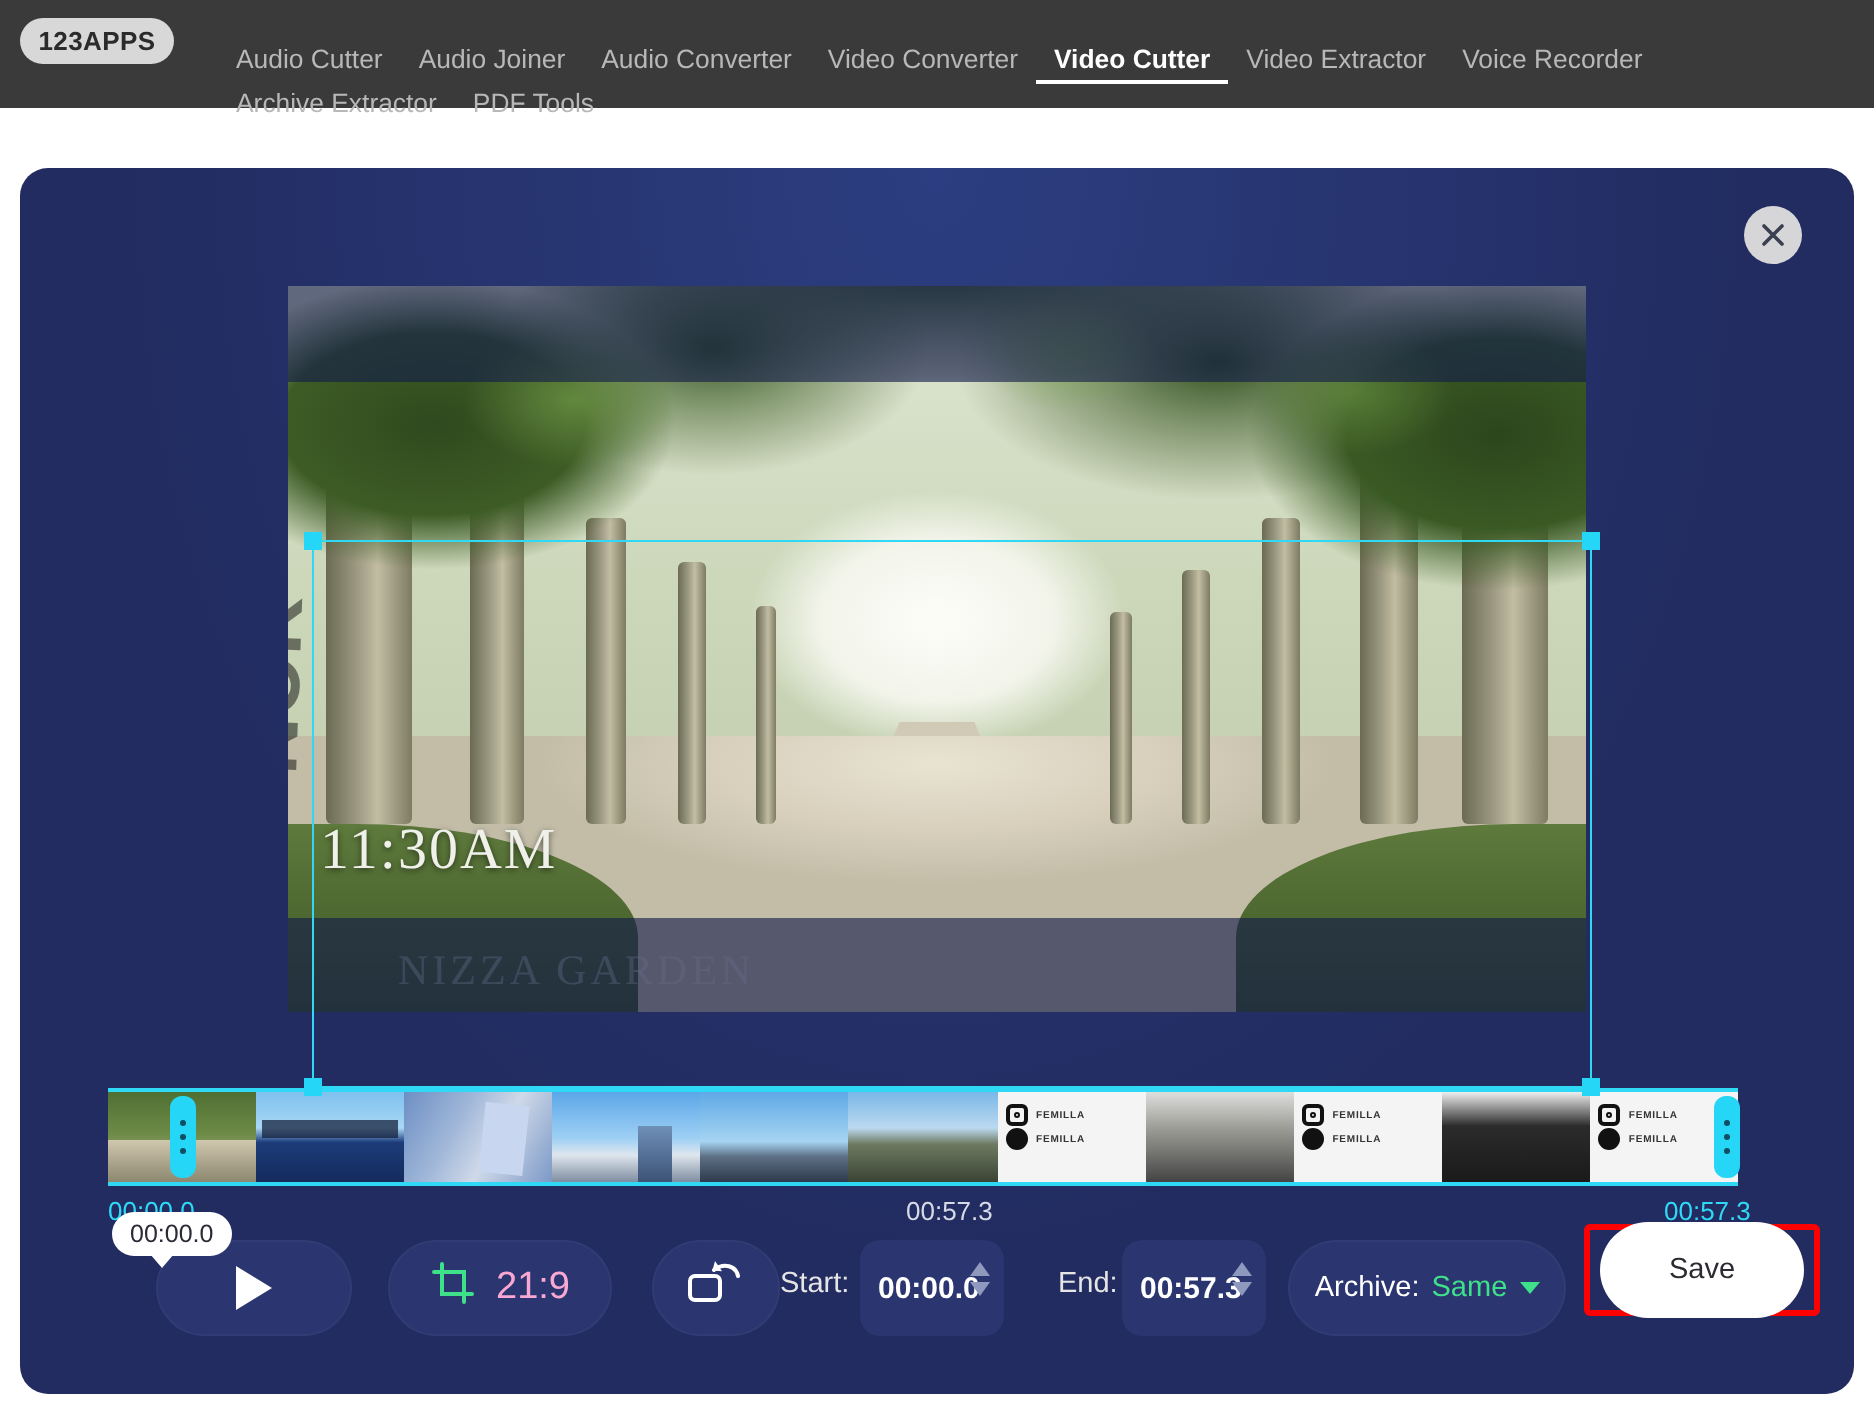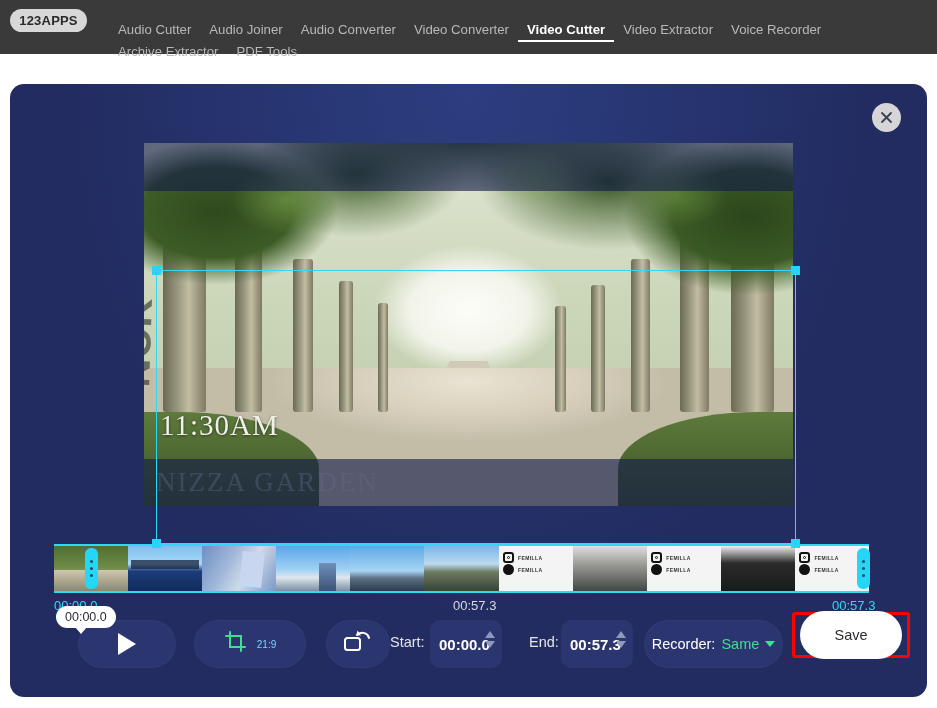--- a/index.html
+++ b/index.html
@@ -150,22 +150,23 @@
   #veil-bottom { bottom:0; height:47px; }
 
   #ts-overlay {
     position:absolute; left:16px; bottom:64px;
     color:#f0f0ea; font-size:29px; letter-spacing:1px;
     font-family:"Liberation Serif", serif;
     text-shadow:0 1px 3px rgba(0,0,0,.55);
   }
   #title-overlay {
     position:absolute; left:12px; bottom:8px;
-    color: rgba(225,228,235,.40); font-size:27px; letter-spacing:2px;
+    color: rgba(225,228,235,.40); font-size:21px; letter-spacing:2px;
     font-family:"Liberation Serif", serif;
+    padding-left:43px;
   }
   #graffiti {
     position:absolute; left:14px; bottom:118px;
     color: rgba(25,25,25,.55); font-size:40px; font-weight:bold;
     transform: rotate(-88deg); transform-origin: left bottom;
     font-family:"Liberation Sans", sans-serif;
   }
 
   
   #crop-rect {
@@ -291,21 +292,21 @@
     border-radius:24px;
     display:flex; align-items:center; justify-content:center;
     color:#ffffff;
     cursor:pointer;
     box-shadow: inset 0 0 0 1px rgba(255,255,255,.03);
   }
   #play-btn  { left:68px; width:98px; }
   #crop-btn  { left:184px; width:112px; gap:9px; }
   #rotate-btn{ left:316px; width:64px; }
   #quality-btn { left:634px; width:139px; gap:6px; font-size:14.5px; }
-  #crop-ratio { color:#7dd3fc; font-size:10px; }
+  #crop-ratio { color:#f9a8d4; font-size:19px; }
   #quality-label { color:#ffffff; }
   #quality-value { color:#3fe08a; }
   .caret {
     width:0;height:0;border-left:5px solid transparent;border-right:5px solid transparent;
     border-top:6px solid #3fe08a;
   }
   .field-label {
     position:absolute; top:14px; color:#e5e5e5; font-size:14.5px;
   }
   #start-label { left:380px; }
@@ -516,21 +517,21 @@
     <div class="field-label" id="end-label">End:</div>
     <div class="time-field" id="end-field">
       <span>00:57.3</span>
       <span class="spinner">
         <span class="spin-up"></span>
         <span class="spin-dn"></span>
       </span>
     </div>
 
     <div class="pill" id="quality-btn">
-      <span id="quality-label">Recorder:</span>
+      <span id="quality-label">Archive:</span>
       <span id="quality-value">Same</span>
       <span class="caret"></span>
     </div>
 
     <div id="save-wrap">
       <div id="save-btn">Save</div>
     </div>
   </div>
 </div>
 

